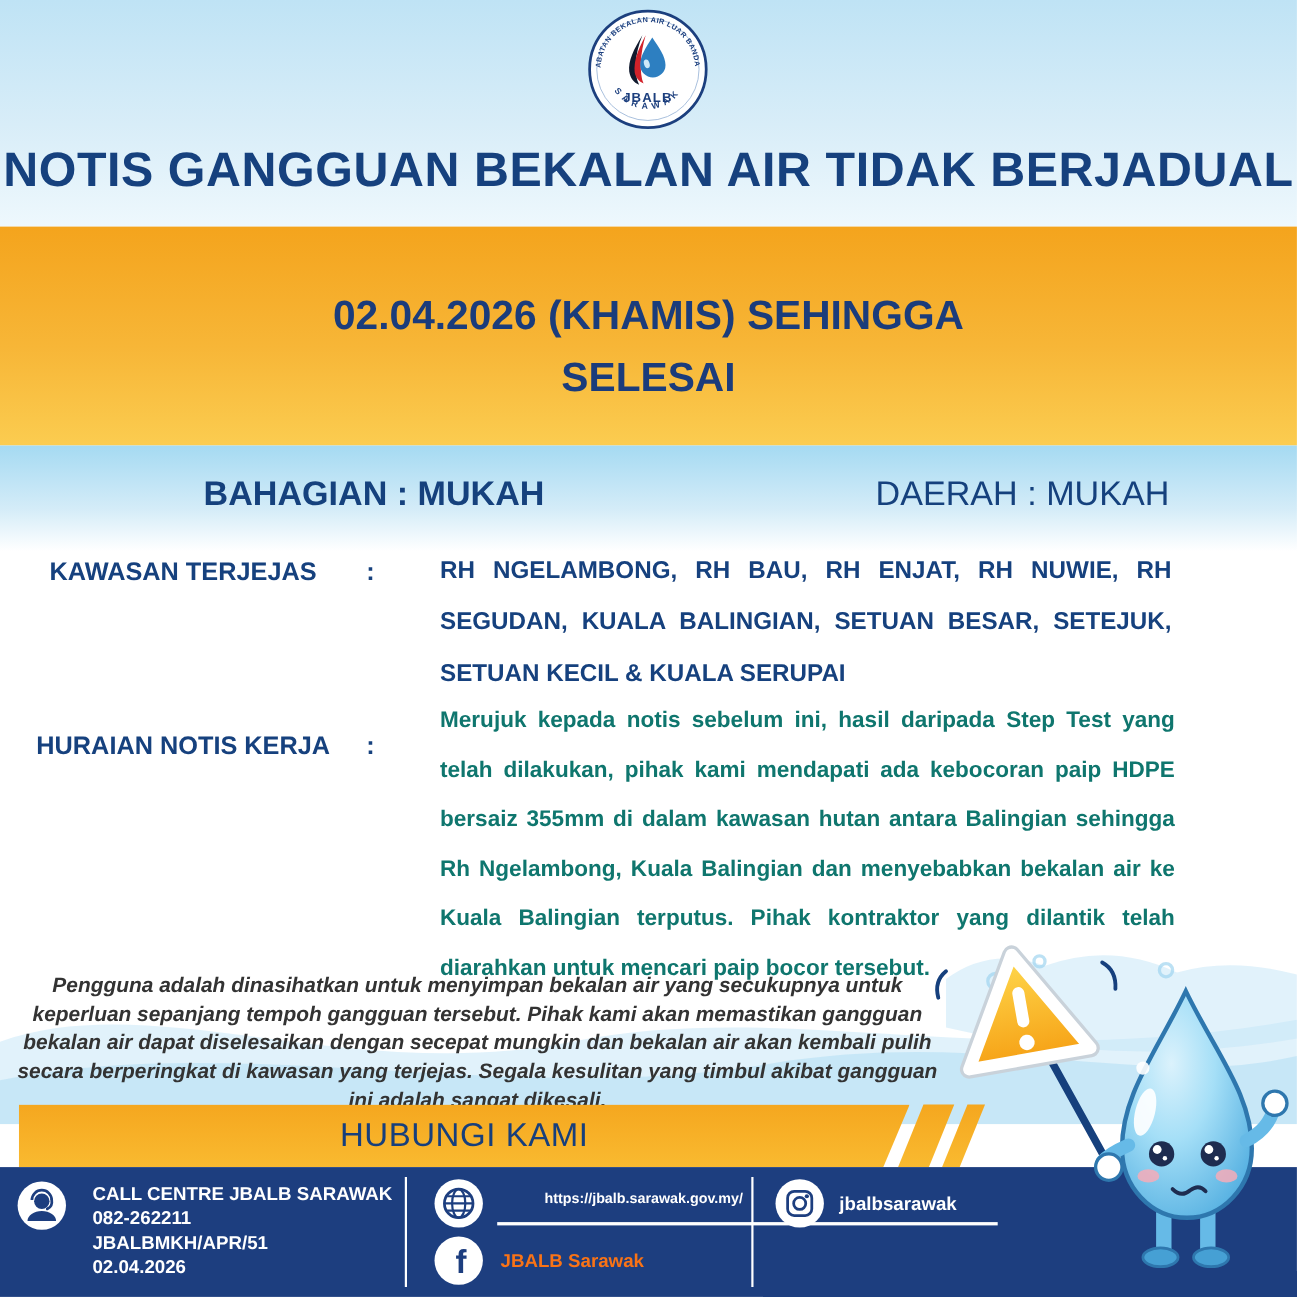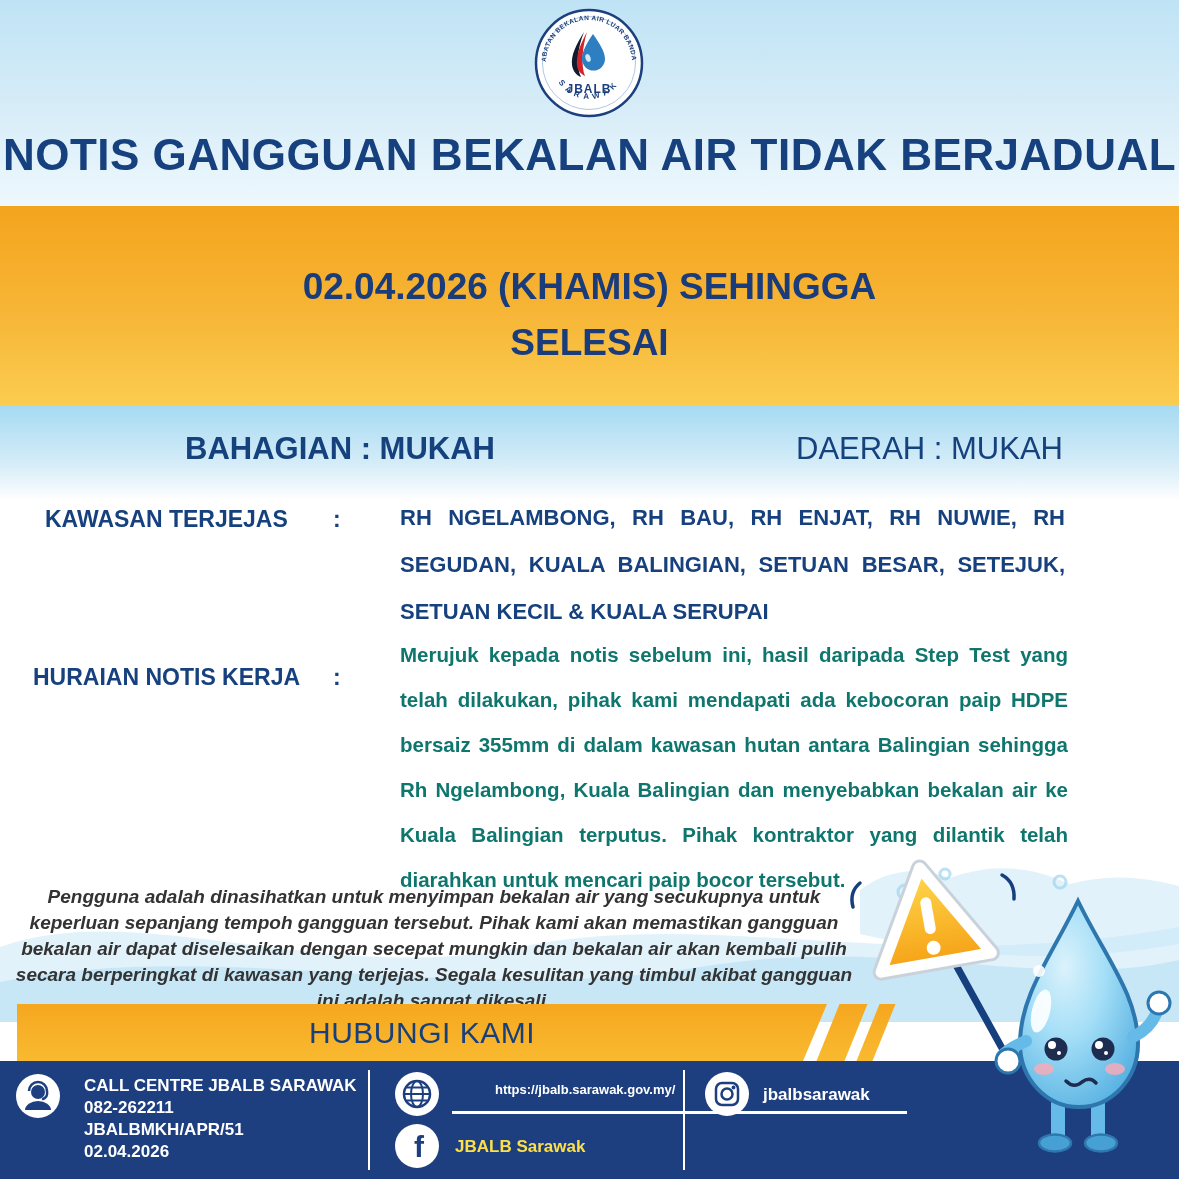--- a/index.html
+++ b/index.html
@@ -58,21 +58,21 @@
   .cc-icon{left:14px;top:11px;}
   .globe-icon{left:393px;top:9px;}
   .fb-icon{left:393px;top:61px;}
   .ig-icon{left:703px;top:9px;}
   .cc-text{position:absolute;left:84px;top:14px;color:#fff;font-weight:700;font-size:17px;line-height:22px;}
   .f-divider{position:absolute;top:9px;width:2px;height:100px;background:#ffffff;}
   .div-1{left:368px;}
   .div-2{left:683px;}
   .url-text{position:absolute;left:455px;top:21px;color:#fff;font-weight:700;font-size:13px;margin-left:40px;}
   .url-line{position:absolute;left:452px;top:50px;width:455px;height:3px;background:#fff;}
-  .fb-text{position:absolute;left:455px;top:76px;color:#fde047;font-weight:700;font-size:17px;}
+  .fb-text{position:absolute;left:455px;top:76px;color:#f97316;font-weight:700;font-size:17px;}
   .ig-text{position:absolute;left:763px;top:24px;color:#fff;font-weight:700;font-size:17px;}
 
   
   .mascot{position:absolute;right:0;top:845px;width:339px;height:334px;z-index:6;}
 </style>
 </head>
 <body>
 
 <div class="poster">
 

